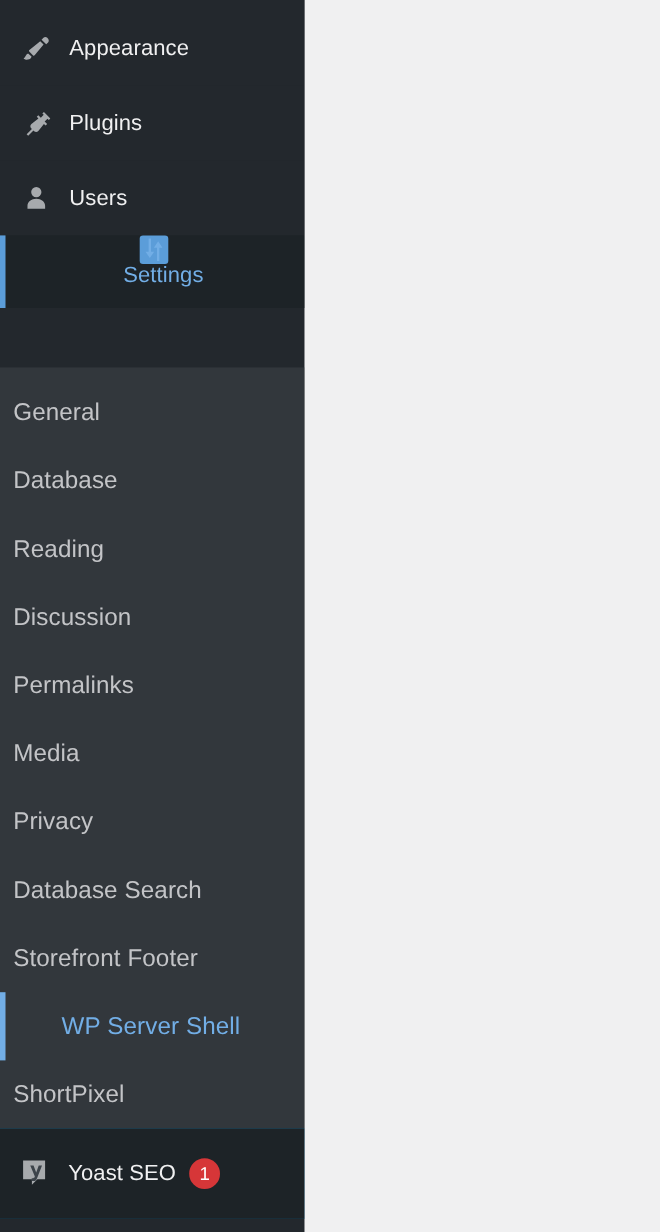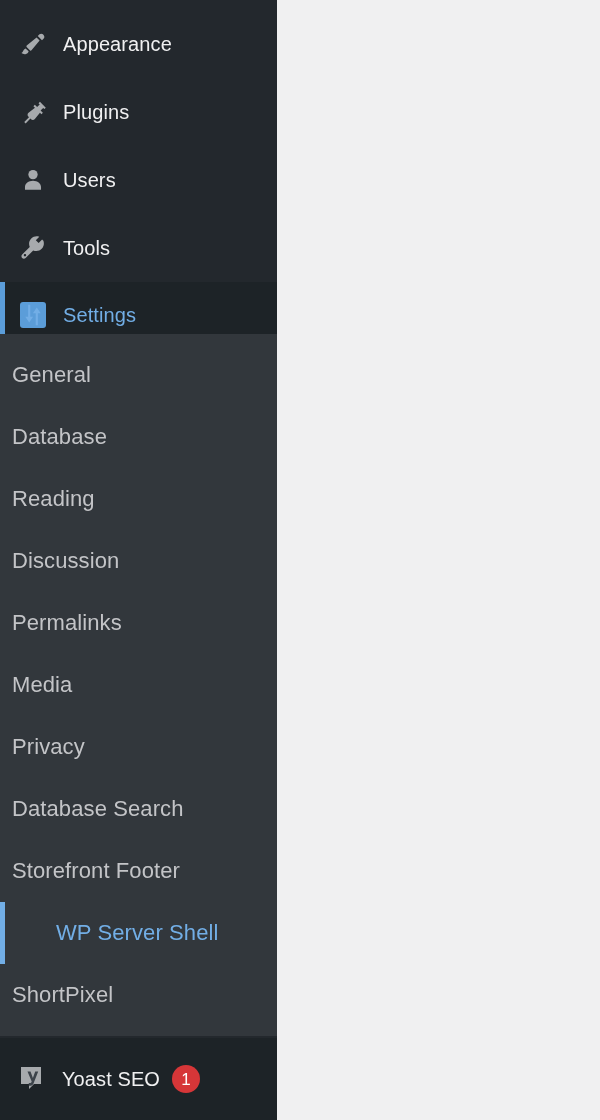--- a/index.html
+++ b/index.html
@@ -81,20 +81,21 @@
   .menu-top.clipped {
     height: 10px;
     align-items: flex-end;
     overflow: hidden;
   }
 
   
   .menu-top.current {
     background: #1d2327;
     height: 66px;
+    flex-direction: column;
   }
   .menu-top.current .mt-label {
     color: #72aee6;
   }
   .menu-top.current .mt-icon svg {
     fill: #72aee6;
   }
   .menu-top.current .indicator {
     position: absolute;
     left: 0;
@@ -158,21 +159,21 @@
     top: 0;
     bottom: 0;
     width: 5px;
     background: #72aee6;
   }
 
   
   .menu-footer {
     position: absolute;
     left: 0;
-    bottom: 0;
+    bottom: 12px;
     width: 277px;
     height: 82px;
     background: #0369a1;
   }
 
   .menu-footer .menu-top {
     background: #1d2327;
     height: 82px;
     padding-left: 16px;
   }
@@ -254,28 +255,20 @@
       <div class="menu-top">
         <span class="mt-icon">
           <svg viewBox="0 0 24 24" aria-hidden="true">
             <circle cx="12" cy="7" r="4.3"></circle>
             <path d="M12 12.6c-4.1 0-7.4 2.6-7.4 5.8V21h14.8v-2.6c0-3.2-3.3-5.8-7.4-5.8z"></path>
           </svg>
         </span>
         <span class="mt-label">Users</span>
       </div>
 
-      <div class="menu-top">
-        <span class="mt-icon">
-          <svg viewBox="0 0 24 24" aria-hidden="true">
-            <path d="M20.4 4.2l-3.2 3.2-2.6-2.6 3.2-3.2c-2.5-.9-5.4-.4-7.4 1.6-2.1 2.1-2.6 5.2-1.4 7.8l-7 7c-.9.9-.9 2.3 0 3.2.9.9 2.3.9 3.2 0l7-7c2.6 1.2 5.7.7 7.8-1.4 2-2 2.5-4.9 1.6-7.4l-1.2-1.2zM4.6 19.8c-.6 0-1.1-.5-1.1-1.1s.5-1.1 1.1-1.1 1.1.5 1.1 1.1-.5 1.1-1.1 1.1z"></path>
-          </svg>
-        </span>
-        <span class="mt-label">Tools</span>
-      </div>
 
       <div class="menu-top current">
         <span class="indicator"></span>
         <span class="mt-icon">
           <span class="settings-badge">
             <svg viewBox="0 0 24 24" aria-hidden="true">
               <path d="M7.5 2.5h2v11.2h2.6L8.5 19 4.9 13.7h2.6V2.5z"></path>
               <path d="M16.5 21.5h-2V10.3h-2.6L15.5 5l3.6 5.3h-2.6v11.2z"></path>
             </svg>
           </span>

